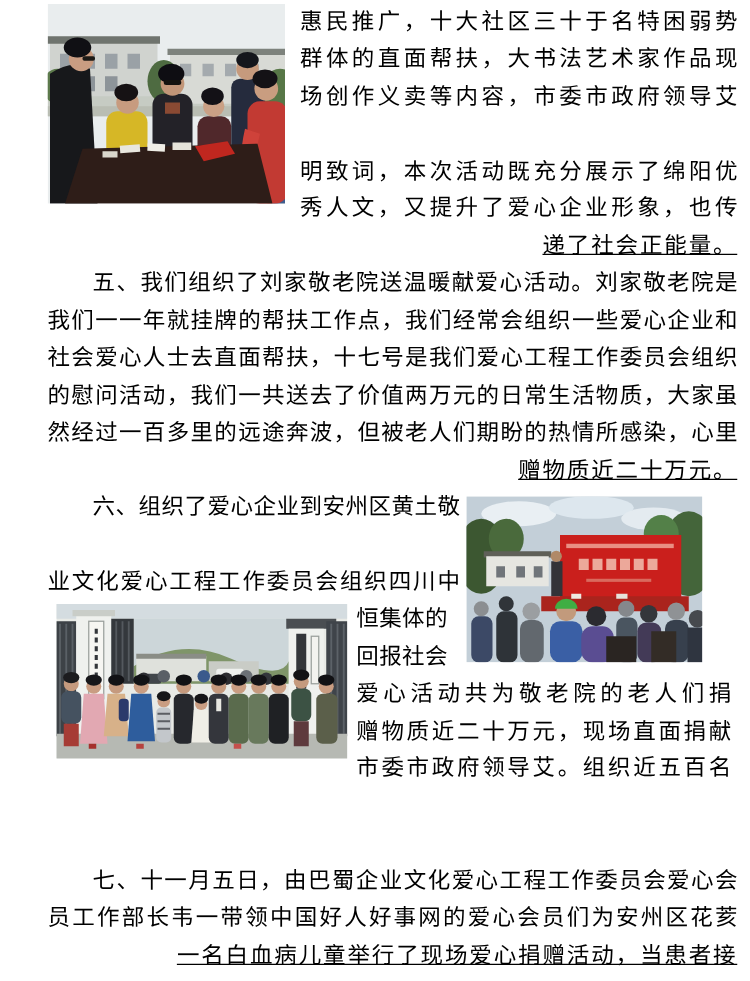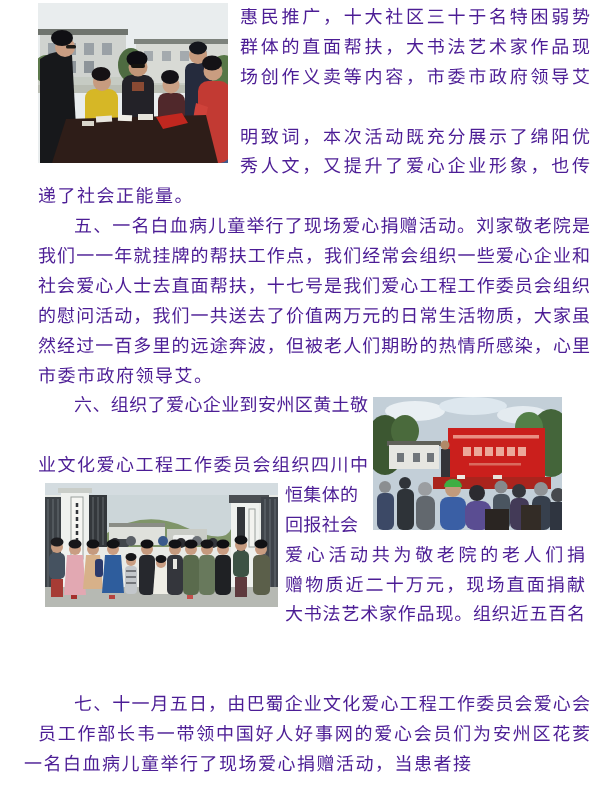--- a/index.html
+++ b/index.html
@@ -1,22 +1,22 @@
 <!DOCTYPE html>
 <html lang="zh-CN"><head>
 <meta charset="utf-8">
 <style>
   html,body{margin:0;padding:0;background:#ffffff;}
   .page{
     position:relative;width:600px;height:785px;background:#ffffff;overflow:hidden;
-    font-family:"Liberation Serif","DejaVu Serif",serif;color:#4c1d95;
+    font-family:"Liberation Serif","DejaVu Serif",serif;color:#000000;
   }
   .ln{position:absolute;height:30px;line-height:30px;font-size:18px;overflow:hidden;}
   .j{text-align:justify;text-align-last:justify;}
-  .l{text-align:left;letter-spacing:1.5px;}
+  .l{text-align:right;letter-spacing:1.5px;text-decoration:underline;}
   .photo{position:absolute;overflow:hidden;}
   .photo svg{display:block;width:100%;height:100%;}
 </style>
 </head>
 <body>
 
 <div class="page">
 
   <div class="photo" style="left:38px;top:3px;width:190px;height:160px" aria-label="people gathered around a dark table at an outdoor charity sale, buildings behind">
     <svg viewBox="0 0 190 160">
@@ -214,30 +214,30 @@
         <rect x="142" y="112" width="6" height="4" fill="#c4504c"></rect>
     </svg>
   </div>
 
   <div class="ln j" style="left:240px;top:2px;width:350px">惠民推广，十大社区三十于名特困弱势</div>
   <div class="ln j" style="left:240px;top:32px;width:350px">群体的直面帮扶，大书法艺术家作品现</div>
   <div class="ln j" style="left:240px;top:62px;width:350px">场创作义卖等内容，市委市政府领导艾</div>
   <div class="ln j" style="left:240px;top:122px;width:350px">明致词，本次活动既充分展示了绵阳优</div>
   <div class="ln j" style="left:240px;top:151px;width:350px">秀人文，又提升了爱心企业形象，也传</div>
   <div class="ln l" style="left:38px;top:181px;width:552px">递了社会正能量。</div>
-  <div class="ln j" style="left:74px;top:211px;width:516px">五、一名白血病儿童举行了现场爱心捐赠活动。刘家敬老院是</div>
+  <div class="ln j" style="left:74px;top:211px;width:516px">五、我们组织了刘家敬老院送温暖献爱心活动。刘家敬老院是</div>
   <div class="ln j" style="left:38px;top:241px;width:552px">我们一一年就挂牌的帮扶工作点，我们经常会组织一些爱心企业和</div>
   <div class="ln j" style="left:38px;top:271px;width:552px">社会爱心人士去直面帮扶，十七号是我们爱心工程工作委员会组织</div>
   <div class="ln j" style="left:38px;top:301px;width:552px">的慰问活动，我们一共送去了价值两万元的日常生活物质，大家虽</div>
   <div class="ln j" style="left:38px;top:331px;width:552px">然经过一百多里的远途奔波，但被老人们期盼的热情所感染，心里</div>
-  <div class="ln l" style="left:38px;top:361px;width:552px">市委市政府领导艾。</div>
+  <div class="ln l" style="left:38px;top:361px;width:552px">赠物质近二十万元。</div>
   <div class="ln j" style="left:74px;top:390px;width:294px">六、组织了爱心企业到安州区黄土敬</div>
   <div class="ln j" style="left:38px;top:450px;width:330px">业文化爱心工程工作委员会组织四川中</div>
   <div class="ln j" style="left:285px;top:480px;width:73px">恒集体的</div>
   <div class="ln j" style="left:285px;top:510px;width:73px">回报社会</div>
   <div class="ln j" style="left:285px;top:540px;width:300px">爱心活动共为敬老院的老人们捐</div>
   <div class="ln j" style="left:285px;top:570px;width:300px">赠物质近二十万元，现场直面捐献</div>
-  <div class="ln j" style="left:285px;top:599px;width:300px">大书法艺术家作品现。组织近五百名</div>
+  <div class="ln j" style="left:285px;top:599px;width:300px">市委市政府领导艾。组织近五百名</div>
   <div class="ln j" style="left:74px;top:689px;width:516px">七、十一月五日，由巴蜀企业文化爱心工程工作委员会爱心会</div>
   <div class="ln j" style="left:38px;top:719px;width:552px">员工作部长韦一带领中国好人好事网的爱心会员们为安州区花荄</div>
-  <div class="ln l" style="left:24px;top:749px;width:552px">一名白血病儿童举行了现场爱心捐赠活动，当患者接</div>
+  <div class="ln l" style="left:38px;top:749px;width:552px">一名白血病儿童举行了现场爱心捐赠活动，当患者接</div>
 
 </div>
 
 </body></html>

